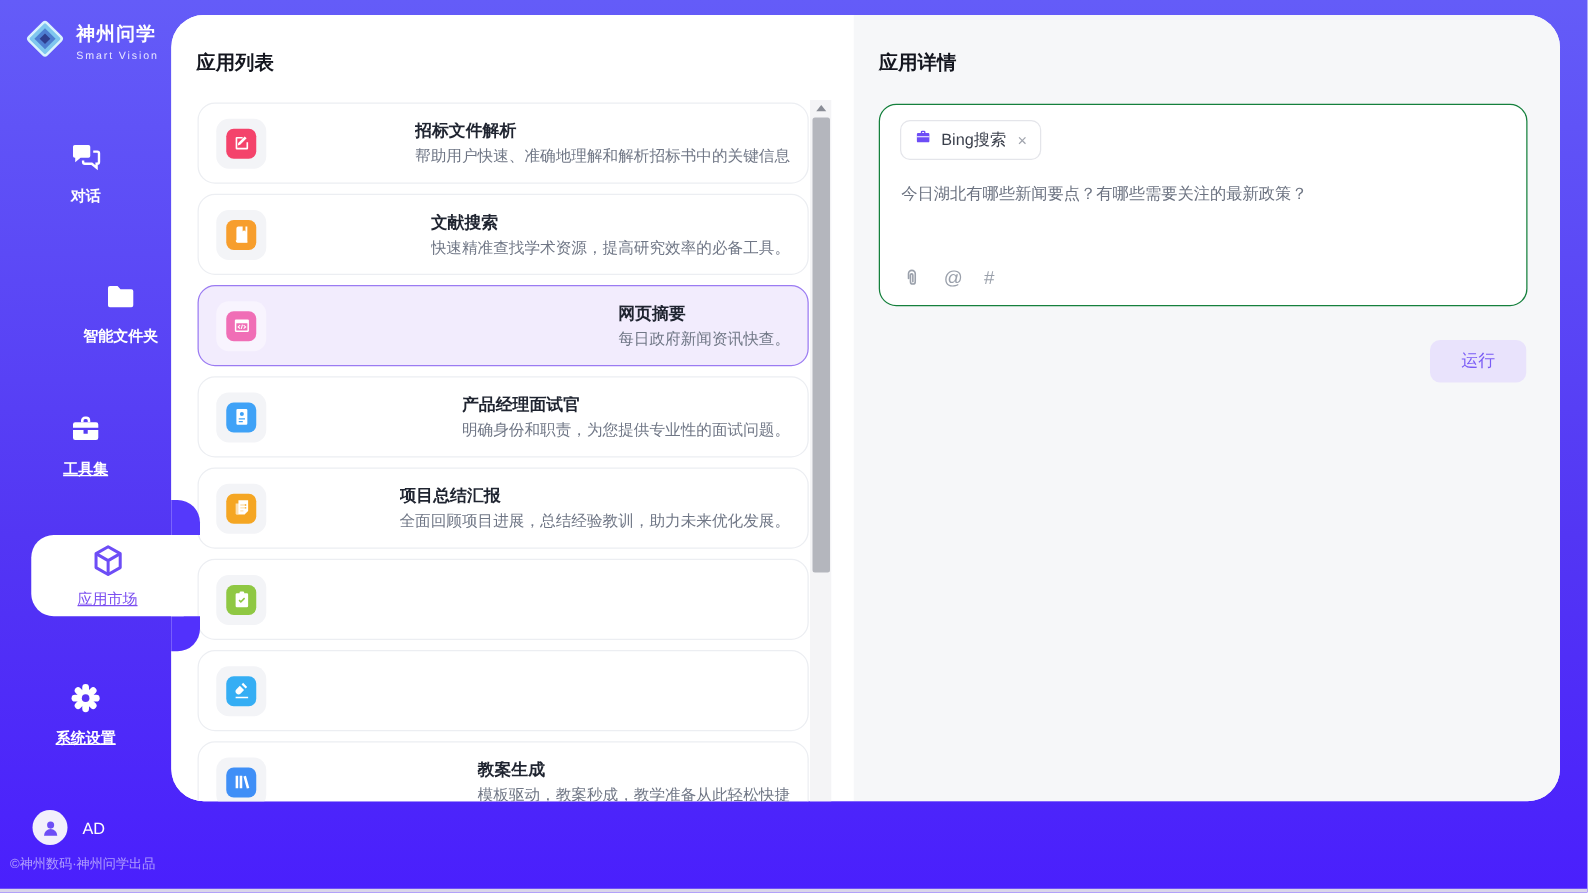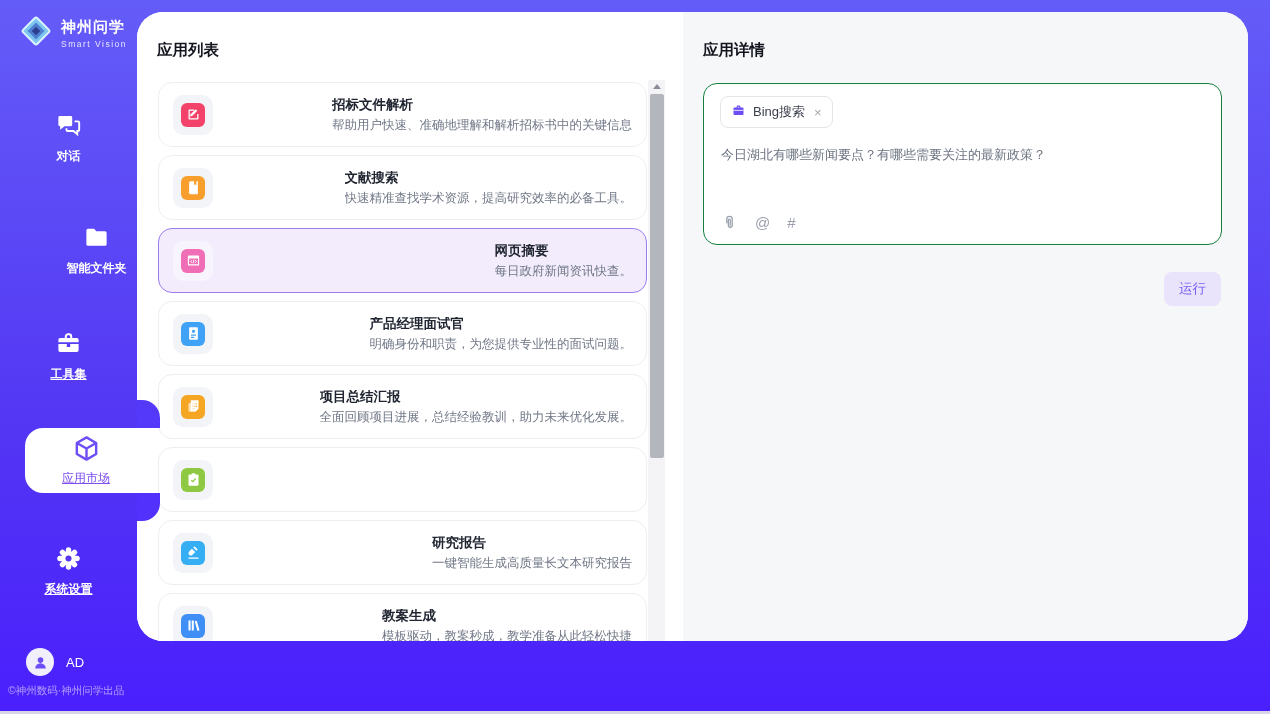--- a/index.html
+++ b/index.html
@@ -56,21 +56,21 @@
   .prompt-card{position:absolute;left:20px;top:71px;width:519px;height:162px;box-sizing:border-box;
     background:#fff;border:1px solid #15803d;border-radius:14px;}
   .tool-tag{position:absolute;left:16px;top:12px;height:30px;display:inline-flex;align-items:center;gap:7px;
     border:1px solid #E4E5EA;border-radius:8px;padding:0 10px;background:#fff;cursor:pointer;}
   .tool-tag .tag-label{font-size:13px;color:#3A3F4B;}
   .tag-close{font-size:13px;color:#A0A4AD;margin-left:2px;cursor:pointer;}
   .query-text{position:absolute;left:17px;top:61px;width:480px;font-size:13px;color:#6B7280;line-height:1.5;cursor:text;}
   .attach-row{position:absolute;left:17px;bottom:13px;display:flex;align-items:center;gap:17px;}
   .attach-glyph{font-size:15px;color:#9AA0AB;cursor:pointer;line-height:1;}
   .run-btn{position:absolute;right:27px;top:260px;background:#E9E3FC;color:#7A5CF5;font-size:13.5px;
-    border:none;border-radius:8px;padding:8px 15px;cursor:pointer;font-family:inherit;}
+    border:none;border-radius:8px;padding:8px 25px;cursor:pointer;font-family:inherit;}
   
   .bottom-strip{position:absolute;left:0;bottom:0;width:1270px;height:3px;background:#D9D5E9;z-index:6;}
 </style>
 </head>
 <body>
 
 <div class="sidebar">
   <div class="logo">
     <span>
       <svg width="36" height="36" viewBox="0 0 36 36">
@@ -224,24 +224,20 @@
             </div>
           </div>
         </div>
         <div class="card">
           <div class="card-icon-wrap">
             <div class="card-icon-badge" style="background: rgb(53, 174, 244);">
               <svg width="15" height="15" viewBox="0 0 24 24">
                 <path d="M13.6 2l5.2 5.2-2 2-5.2-5.2zM9.4 5.9l5.4 5.4-4.3 4.3a3.4 3.4 0 11-5.4-5.4zM4 19.8h16v2H4z" fill="#fff"></path>
               </svg>
             </div>
-          </div>
-          <div class="card-text">
-            <div class="card-title">研究报告</div>
-            <div class="card-desc">一键智能生成高质量长文本研究报告</div>
           </div>
         </div>
         <div class="card">
           <div class="card-icon-wrap">
             <div class="card-icon-badge" style="background: rgb(63, 143, 247);">
               <svg width="15" height="15" viewBox="0 0 24 24">
                 <path d="M4 4h3.3v16H4zM9.2 4h3.3v16H9.2zM14 5.1l3.2-.9 4.3 15.5-3.2.9z" fill="#fff"></path>
               </svg>
             </div>
           </div>

